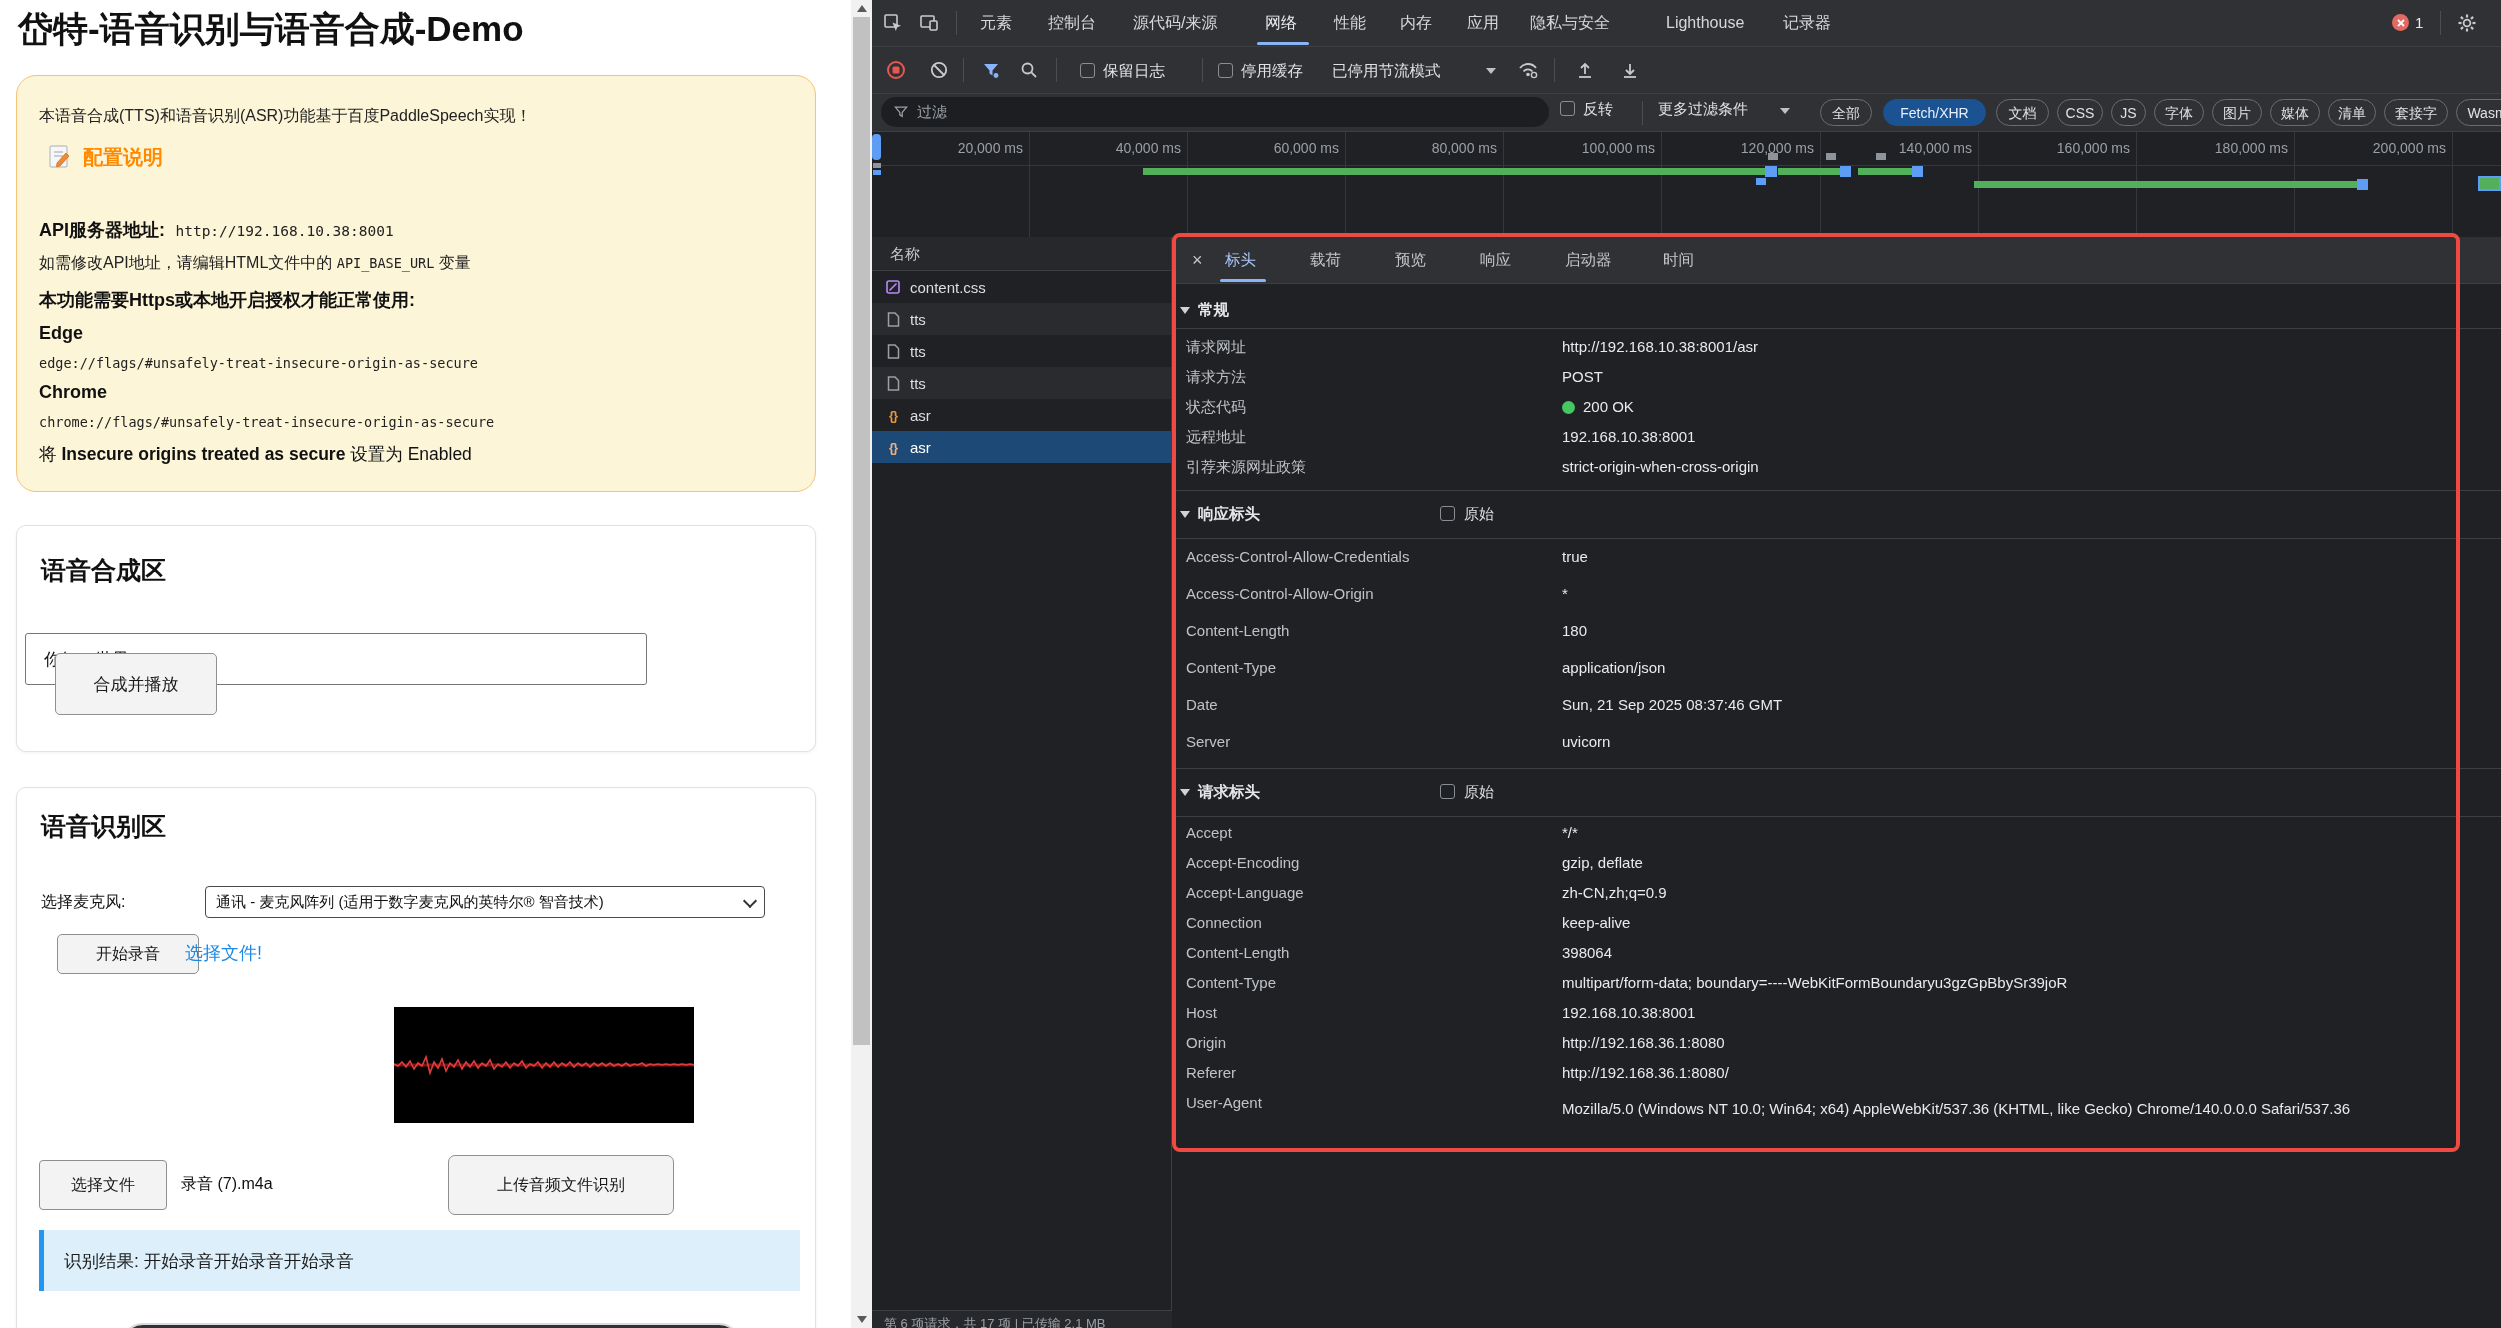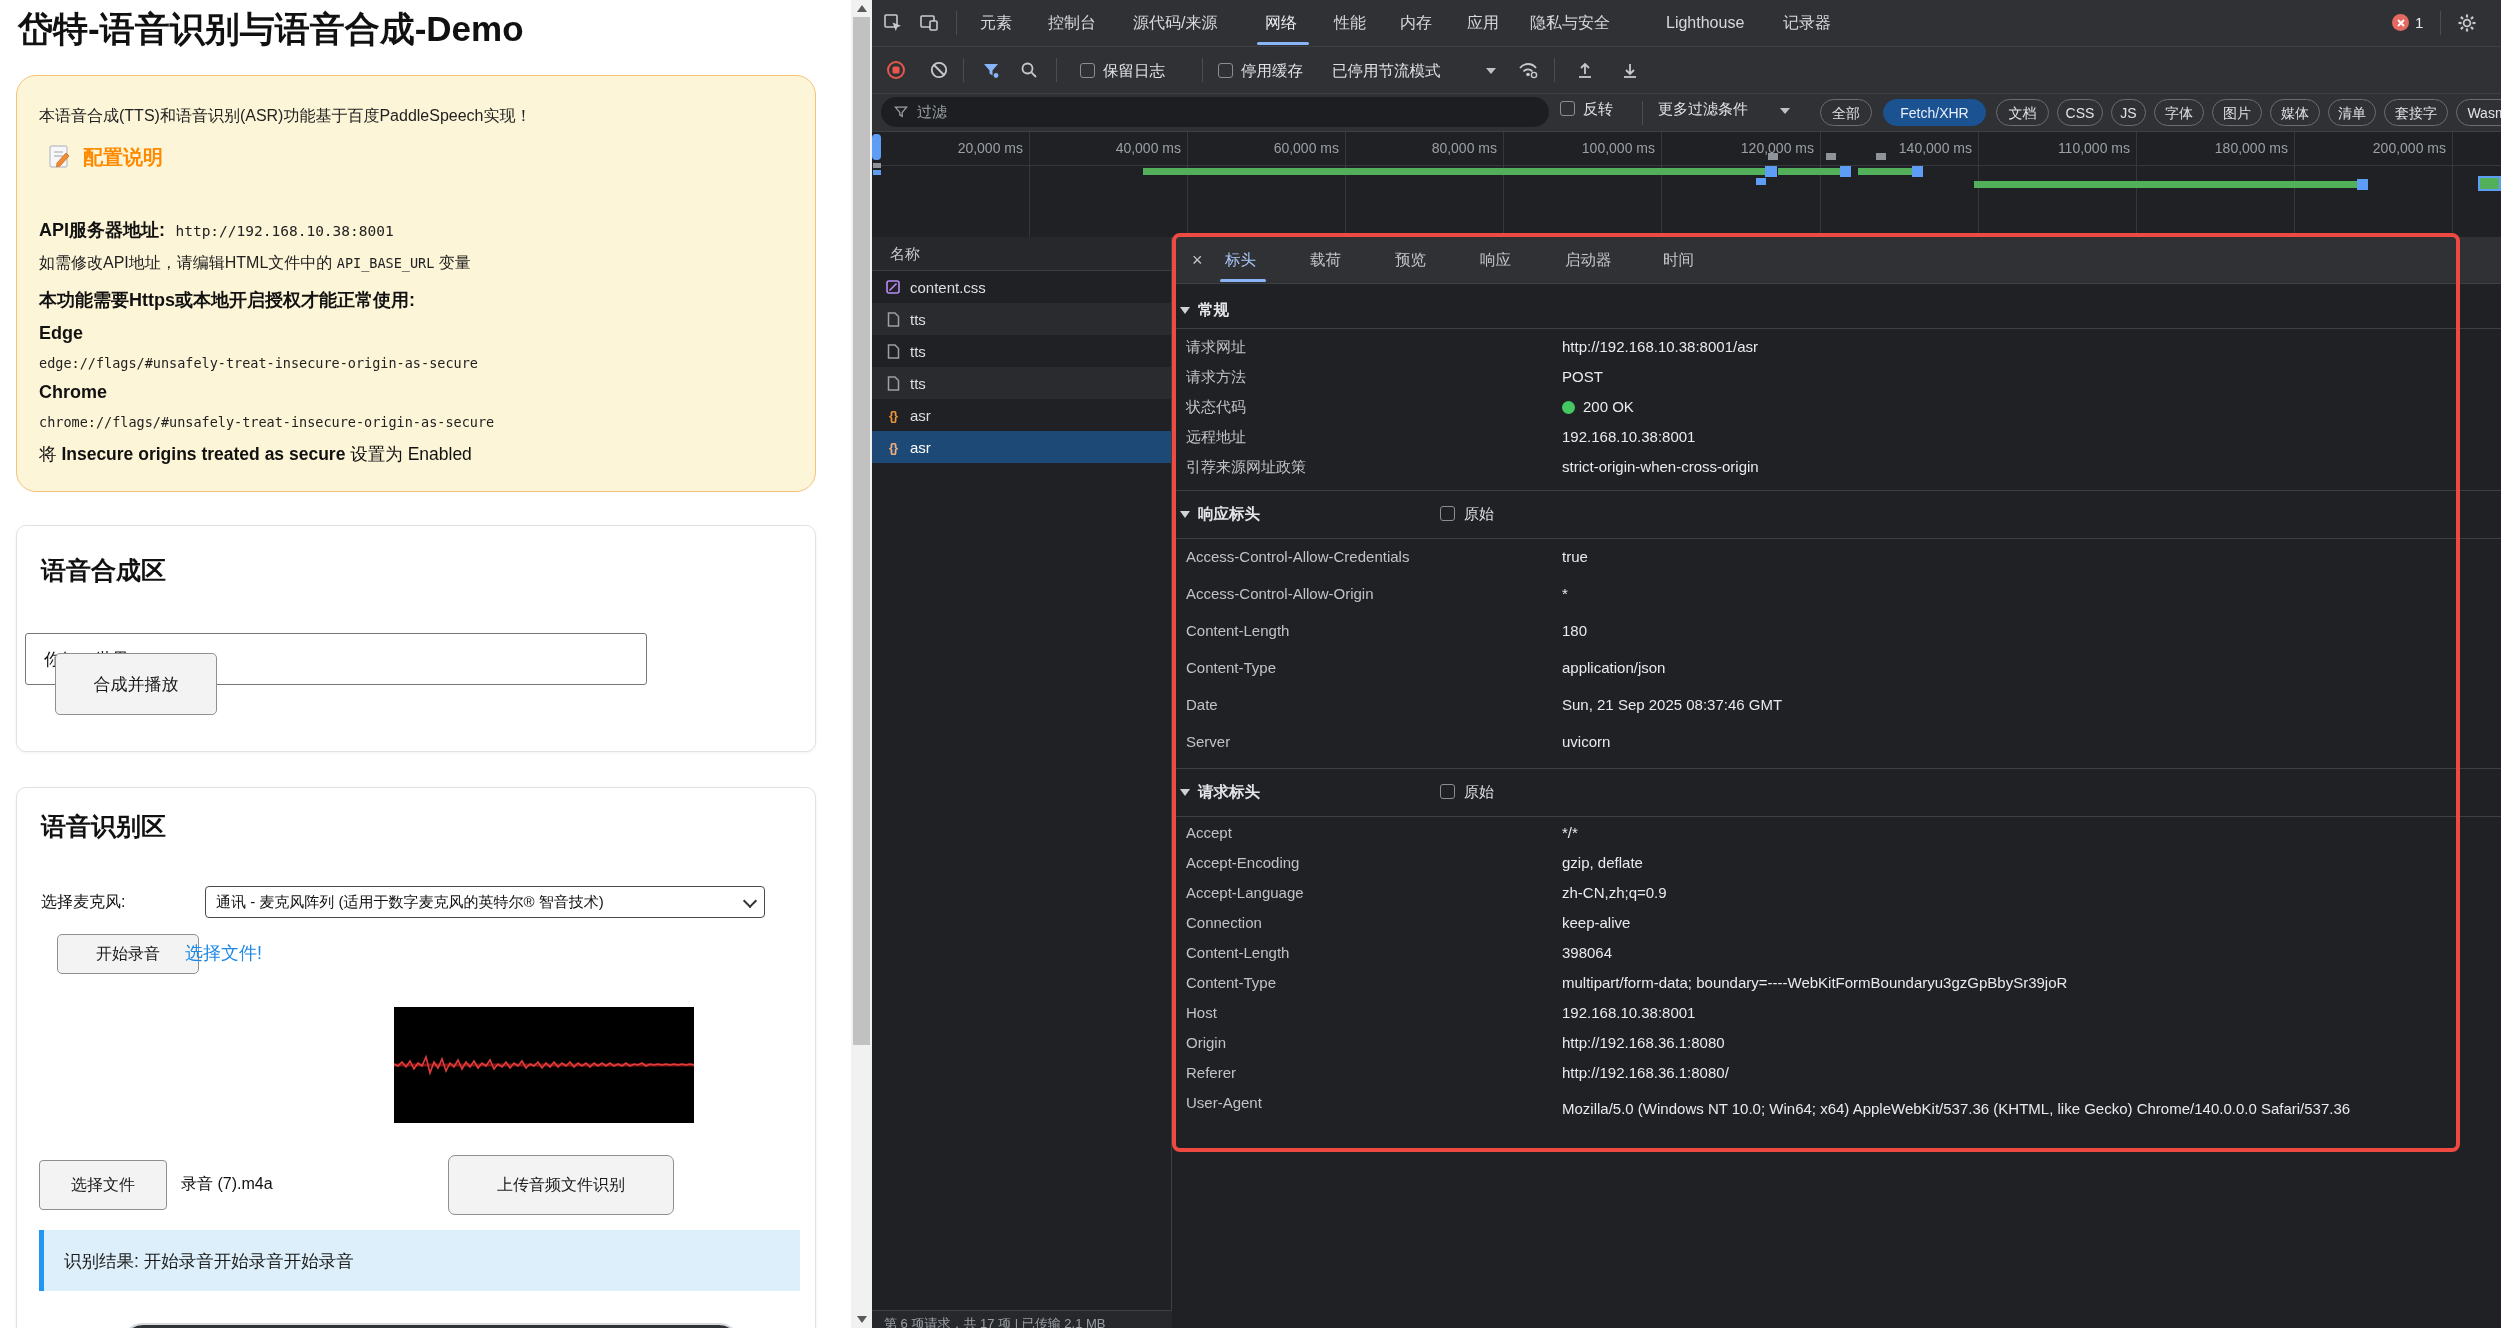--- a/index.html
+++ b/index.html
@@ -321,21 +321,21 @@
     <div class="gridline" style="left:1422px;"></div>
     <div class="gridline" style="left:1580px;"></div>
     <div class="abs" style="left:0;top:165px;width:1629px;height:1px;background:#36373a;"></div>
     <div class="tl-label" style="left:47px;">20,000 ms</div>
     <div class="tl-label" style="left:205px;">40,000 ms</div>
     <div class="tl-label" style="left:363px;">60,000 ms</div>
     <div class="tl-label" style="left:521px;">80,000 ms</div>
     <div class="tl-label" style="left:679px;">100,000 ms</div>
     <div class="tl-label" style="left:838px;">120,000 ms</div>
     <div class="tl-label" style="left:996px;">140,000 ms</div>
-    <div class="tl-label" style="left:1154px;">110,000 ms</div>
+    <div class="tl-label" style="left:1154px;">160,000 ms</div>
     <div class="tl-label" style="left:1312px;">180,000 ms</div>
     <div class="tl-label" style="left:1470px;">200,000 ms</div>
 
     <div class="bsq" style="left:0;top:134px;width:9px;height:26px;border-radius:4px;"></div>
     <div class="gsq" style="left:1px;top:163px;width:8px;height:5px;"></div>
     <div class="bsq" style="left:1px;top:170px;width:8px;height:5px;"></div>
     <div class="gbar" style="left:271px;top:168px;width:622px;height:7px;"></div>
     <div class="bsq" style="left:893px;top:166px;width:12px;height:11px;"></div>
     <div class="bsq" style="left:884px;top:178px;width:10px;height:7px;"></div>
     <div class="gbar" style="left:906px;top:168px;width:62px;height:7px;"></div>

